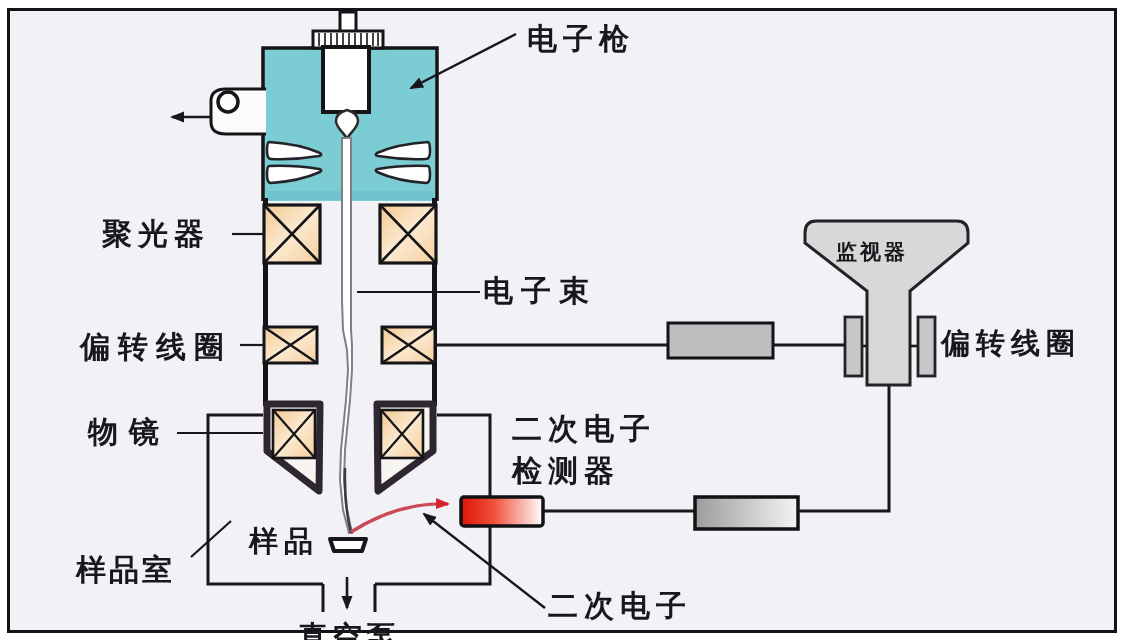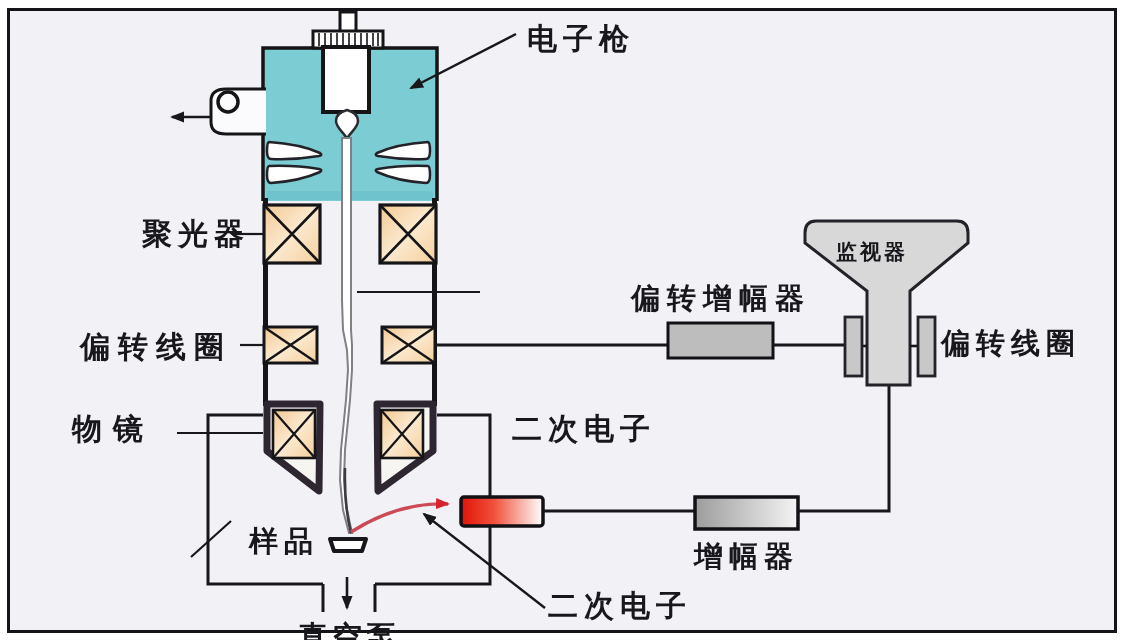--- a/index.html
+++ b/index.html
@@ -125,28 +125,29 @@
     <line x1="211" y1="117" x2="172" y2="117" stroke="#17171c" stroke-width="2.6" marker-end="url(#arrB)"></line>
     <line x1="232" y1="234" x2="263" y2="234" stroke="#17171c" stroke-width="2.2"></line>
     <line x1="357" y1="292" x2="480" y2="292" stroke="#17171c" stroke-width="2.2"></line>
     <line x1="240" y1="345" x2="263" y2="345" stroke="#17171c" stroke-width="2.2"></line>
     <line x1="177" y1="433" x2="263" y2="433" stroke="#17171c" stroke-width="2.2"></line>
     <line x1="191" y1="557" x2="231" y2="521" stroke="#17171c" stroke-width="2.2"></line>
     <line x1="545" y1="608" x2="424" y2="514" stroke="#17171c" stroke-width="2.4" marker-end="url(#arrB)"></line>
   </svg>
 
   <div class="lbl" style="left:527px;top:22px;">电子枪</div>
-  <div class="lbl" style="left:102px;top:217px;margin-left:40px;">聚光器</div>
+  <div class="lbl" style="left:102px;top:217px;">聚光器</div>
+  <div class="lbl" style="left:483px;top:274px;letter-spacing:8px;">电子束</div>
   <div class="lbl" style="left:80px;top:330px;letter-spacing:8px;">偏转线圈</div>
-  <div class="lbl" style="left:72px;top:415px;letter-spacing:11px;font-family:Liberation Mono, monospace;">物镜</div>
+  <div class="lbl" style="left:88px;top:415px;letter-spacing:11px;">物镜</div>
   <div class="lbl" style="left:249px;top:526px;font-size:29px;font-family:Liberation Serif, serif;">样品</div>
+  <div class="lbl" style="left:76px;top:553px;letter-spacing:3px;">样品室</div>
   <div class="lbl" style="left:298px;top:620px;letter-spacing:4px;">真空泵</div>
 
   <div class="lbl two-line" style="left:512px;top:408px;line-height:42px;">
     <span>二次电子</span>
+    <span>检测器</span>
   </div>
 
   <div class="lbl" style="left:548px;top:589px;">二次电子</div>
-  <div class="lbl" style="left:694px;top:541px;font-size:29px;">增幅器</div>
-  <div class="lbl" style="left:631px;top:283px;font-size:29px;letter-spacing:7px;">偏转增幅器</div>
   <div class="lbl small" style="left:836px;top:240px;">监视器</div>
   <div class="lbl" style="left:941px;top:328px;font-size:29px;">偏转线圈</div>
 </div>
 
 </body></html>

